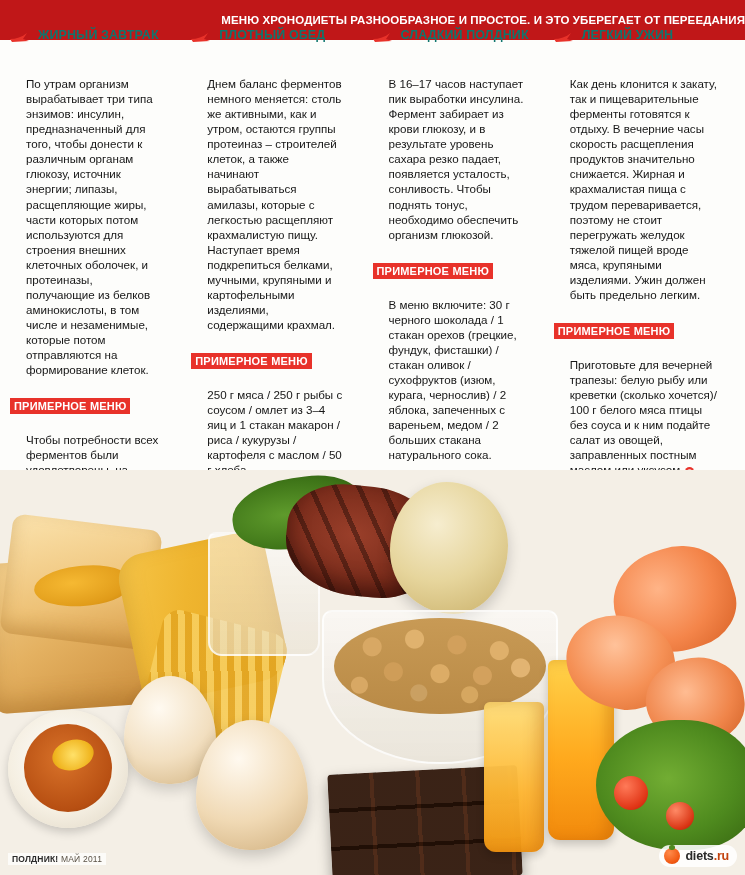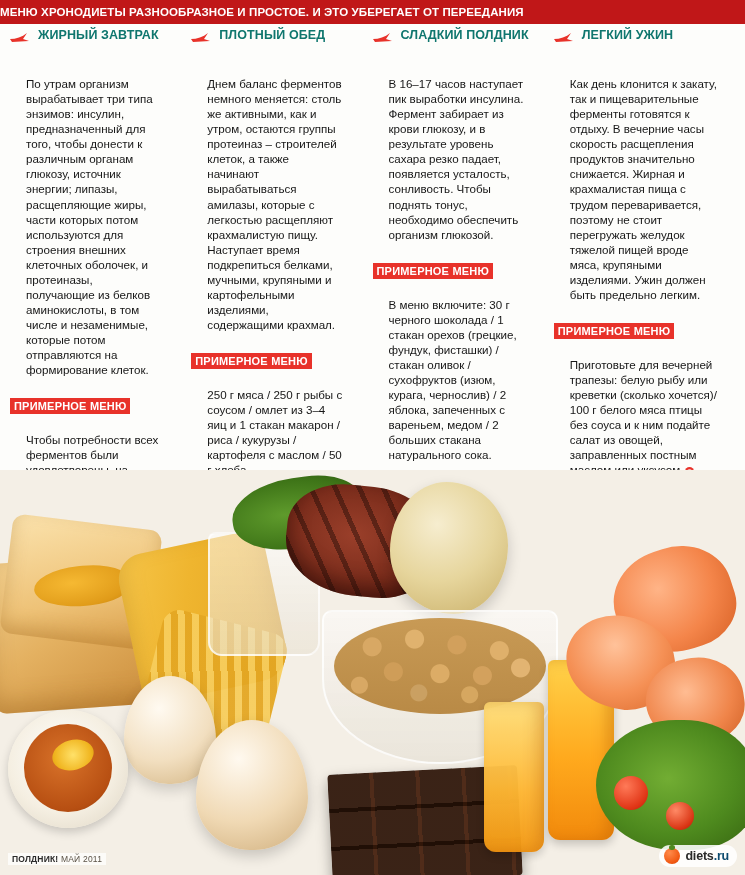--- a/index.html
+++ b/index.html
@@ -11,24 +11,24 @@
     position:relative;
   }
   .page{
     position:relative;
     width:745px;height:875px;
     overflow:hidden;
     background:#fdfdfb;
   }
   
   .banner{
-    position:absolute;left:0;top:0;width:745px;height:24px;
+    position:absolute;left:0;top:0;width:745px;height:40px;
     background:#c01718;
     color:#ffffff;
-    display:flex;align-items:center;justify-content:flex-start;
+    display:flex;align-items:center;justify-content:flex-end;
   }
   .banner span{
     font-size:11.5px;font-weight:bold;letter-spacing:.1px;
     text-transform:uppercase;
     white-space:nowrap;
   }
   
   .cols{
     position:absolute;left:0;top:28px;width:745px;height:505px;
     display:flex;
@@ -286,21 +286,21 @@
     background:radial-gradient(circle at 35% 30%, #ff8a4a 0%, #f0560f 70%, #bf3b06 100%);
     position:relative;
   }
   .site .tom:before{
     content:"";position:absolute;left:5px;top:-3px;width:6px;height:5px;
     background:#4f8a20;border-radius:40%;
   }
   .site span{
     font-size:12.5px;font-weight:bold;color:#2a2a2a;letter-spacing:-.2px;
   }
-  .site span b{color:#0c4a6e;}
+  .site span b{color:#c2410c;}
   
   .credit{
     position:absolute;left:8px;bottom:10px;
     font-size:8.5px;color:#5a5246;letter-spacing:.2px;
     background:rgba(255,255,255,.72);
     padding:1px 4px;
   }
   .credit b{color:#2a2a2a;}
 </style>
 </head>

